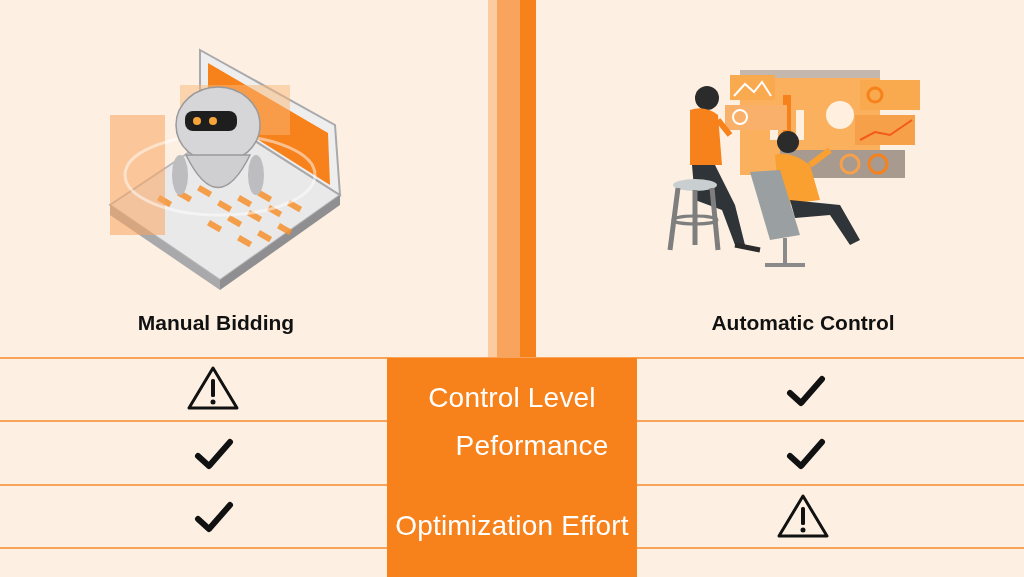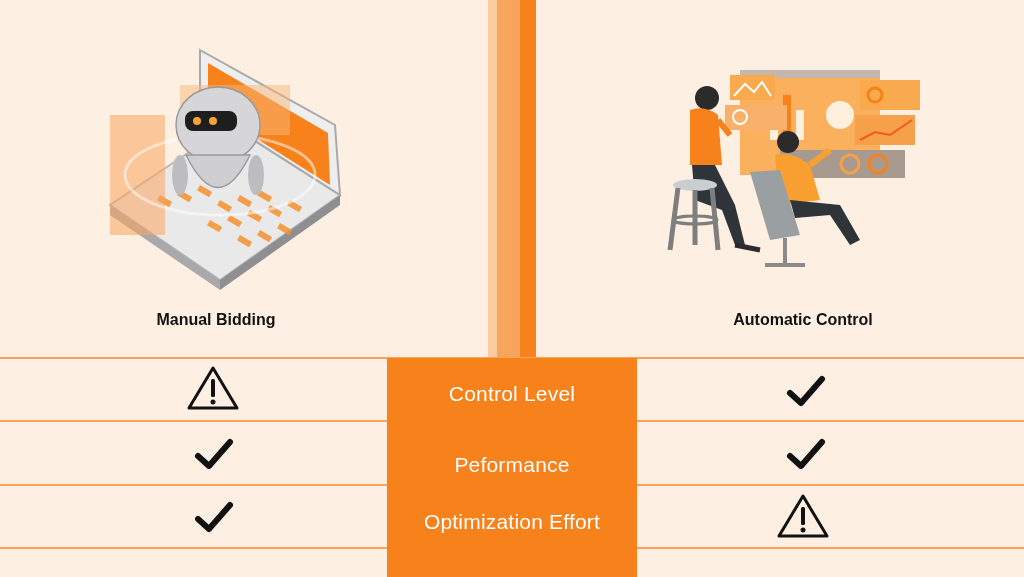--- a/index.html
+++ b/index.html
@@ -15,25 +15,25 @@
     .stripe.s3 { left: 520px; width: 16px; background: #f7811a; }
 
     .hline { position: absolute; left: 0; width: 1024px; height: 2px; background: #f9a25a; }
 
     .center-box {
       position: absolute; left: 387px; top: 358px; width: 250px; height: 219px;
       background: #f7811a;
     }
     .criterion {
       position: absolute; left: 0; width: 250px; text-align: center;
-      color: #ffffff; font-size: 21px; letter-spacing: 0.2px;
+      color: #ffffff; font-size: 28px; letter-spacing: 0.2px;
     }
 
     .col-title {
-      position: absolute; font-weight: bold; font-size: 16px; color: #111;
+      position: absolute; font-weight: bold; font-size: 21px; color: #111;
       text-align: center; width: 300px;
     }
 
     .cell-icon { position: absolute; width: 60px; height: 50px; }
     .cell-icon svg { width: 100%; height: 100%; }
 
     .illus { position: absolute; }
   </style>
 </head>
 <body>
@@ -121,21 +121,21 @@
 <div class="col-title" style="left:66px; top:311px;">Manual Bidding</div>
 <div class="col-title" style="left:653px; top:311px;">Automatic Control</div>
 
 <div class="hline" style="top:357px;"></div>
 <div class="hline" style="top:420px;"></div>
 <div class="hline" style="top:484px;"></div>
 <div class="hline" style="top:547px;"></div>
 
 <div class="center-box">
   <div class="criterion" style="top:24px;">Control Level</div>
-  <div class="criterion" style="top:95px;">Peformance</div>
+  <div class="criterion" style="top:72px;padding-left:20px;">Peformance</div>
   <div class="criterion" style="top:152px;">Optimization Effort</div>
 </div>
 
 <div class="cell-icon" style="left:183px; top:364px;">
   <svg viewBox="0 0 60 50">
       <path d="M30 4 L54 44 L6 44 Z" fill="none" stroke="#111" stroke-width="3" stroke-linejoin="round"></path>
       <rect x="28" y="15" width="4" height="18" rx="1.5" fill="#111"></rect>
       <circle cx="30" cy="38" r="2.5" fill="#111"></circle>
     </svg>
 </div>

